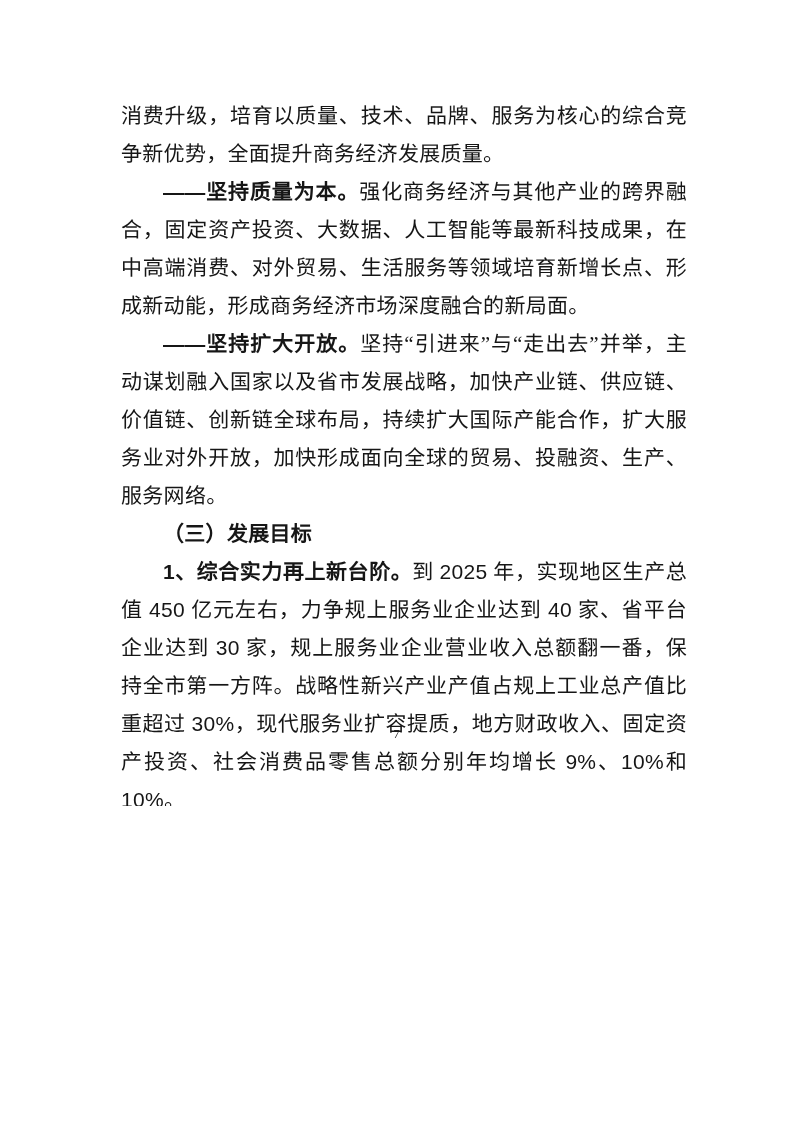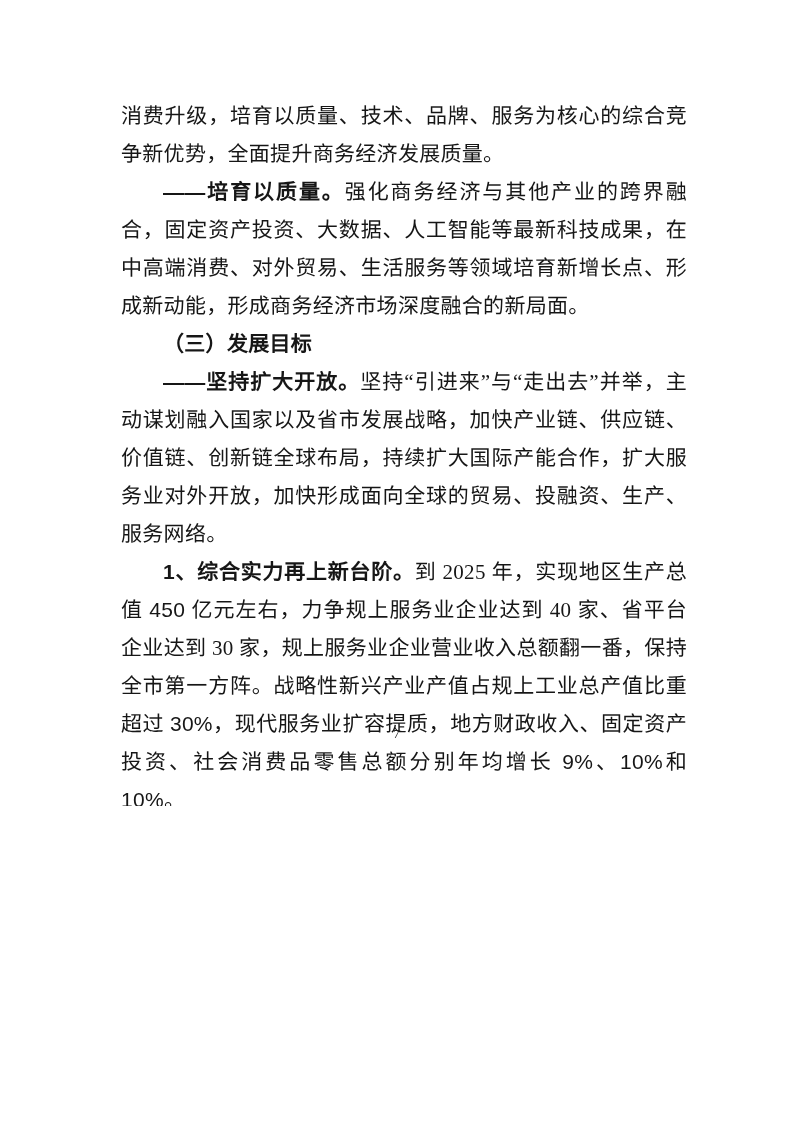--- a/index.html
+++ b/index.html
@@ -35,21 +35,21 @@
     text-indent: 0;
   }
   .run-lead {
     font-weight: 700;
     font-family: "Liberation Sans", "DejaVu Sans", sans-serif;
   }
   .run-cn {
     font-family: inherit;
   }
   .run-rn {
-    font-family: Liberation Serif, serif;
+    font-family: Liberation Sans, sans-serif;
     margin-top: 16px;
   }
   .run-sn {
     font-family: Liberation Sans, sans-serif;
   }
   .footer {
     position: absolute;
     left: 0;
     right: 0;
     bottom: 64px;
@@ -59,21 +59,21 @@
     color: #222222;
     font-family: "Liberation Serif", "DejaVu Serif", serif;
   }
 </style>
 </head>
 <body>
 
 <div class="page">
   <div class="body-text" id="doc-body">
       <p class="para no-indent"><span class="run-cn">消费升级，培育以质量、技术、品牌、服务为核心的综合竞争新优势，全面提升商务经济发展质量。</span></p>
-      <p class="para"><span class="run-lead">——培育以质量。</span><span class="run-cn">强化商务经济与其他产业的跨界融合，固定资产投资、大数据、人工智能等最新科技成果，在中高端消费、对外贸易、生活服务等领域培育新增长点、形成新动能，形成商务经济市场深度融合的新局面。</span></p>
+      <p class="para"><span class="run-lead">——坚持质量为本。</span><span class="run-cn">强化商务经济与其他产业的跨界融合，固定资产投资、大数据、人工智能等最新科技成果，在中高端消费、对外贸易、生活服务等领域培育新增长点、形成新动能，形成商务经济市场深度融合的新局面。</span></p>
+      <p class="para"><span class="run-lead">——坚持扩大开放。</span><span class="run-cn">坚持“引进来”与“走出去”并举，主动谋划融入国家以及省市发展战略，加快产业链、供应链、价值链、创新链全球布局，持续扩大国际产能合作，扩大服务业对外开放，加快形成面向全球的贸易、投融资、生产、服务网络。</span></p>
       <p class="para"><span class="run-lead">（三）发展目标</span></p>
-      <p class="para"><span class="run-lead">——坚持扩大开放。</span><span class="run-cn">坚持“引进来”与“走出去”并举，主动谋划融入国家以及省市发展战略，加快产业链、供应链、价值链、创新链全球布局，持续扩大国际产能合作，扩大服务业对外开放，加快形成面向全球的贸易、投融资、生产、服务网络。</span></p>
       <p class="para"><span class="run-lead">1、综合实力再上新台阶。</span><span class="run-cn">到 </span><span class="run-rn">2025</span><span class="run-cn"> 年，实现地区生产总值 </span><span class="run-sn">450</span><span class="run-cn"> 亿元左右，力争规上服务业企业达到 </span><span class="run-rn">40</span><span class="run-cn"> 家、省平台企业达到 </span><span class="run-rn">30</span><span class="run-cn"> 家，规上服务业企业营业收入总额翻一番，保持全市第一方阵。战略性新兴产业产值占规上工业总产值比重超过 </span><span class="run-sn">30%</span><span class="run-cn">，现代服务业扩容提质，地方财政收入、固定资产投资、社会消费品零售总额分别年均增长 </span><span class="run-sn">9%</span><span class="run-cn">、</span><span class="run-sn">10%</span><span class="run-cn">和 </span><span class="run-sn">10%</span><span class="run-cn">。</span></p>
     </div>
   <div class="footer">
     <span>7</span>
   </div>
 </div>
 
 </body></html>

